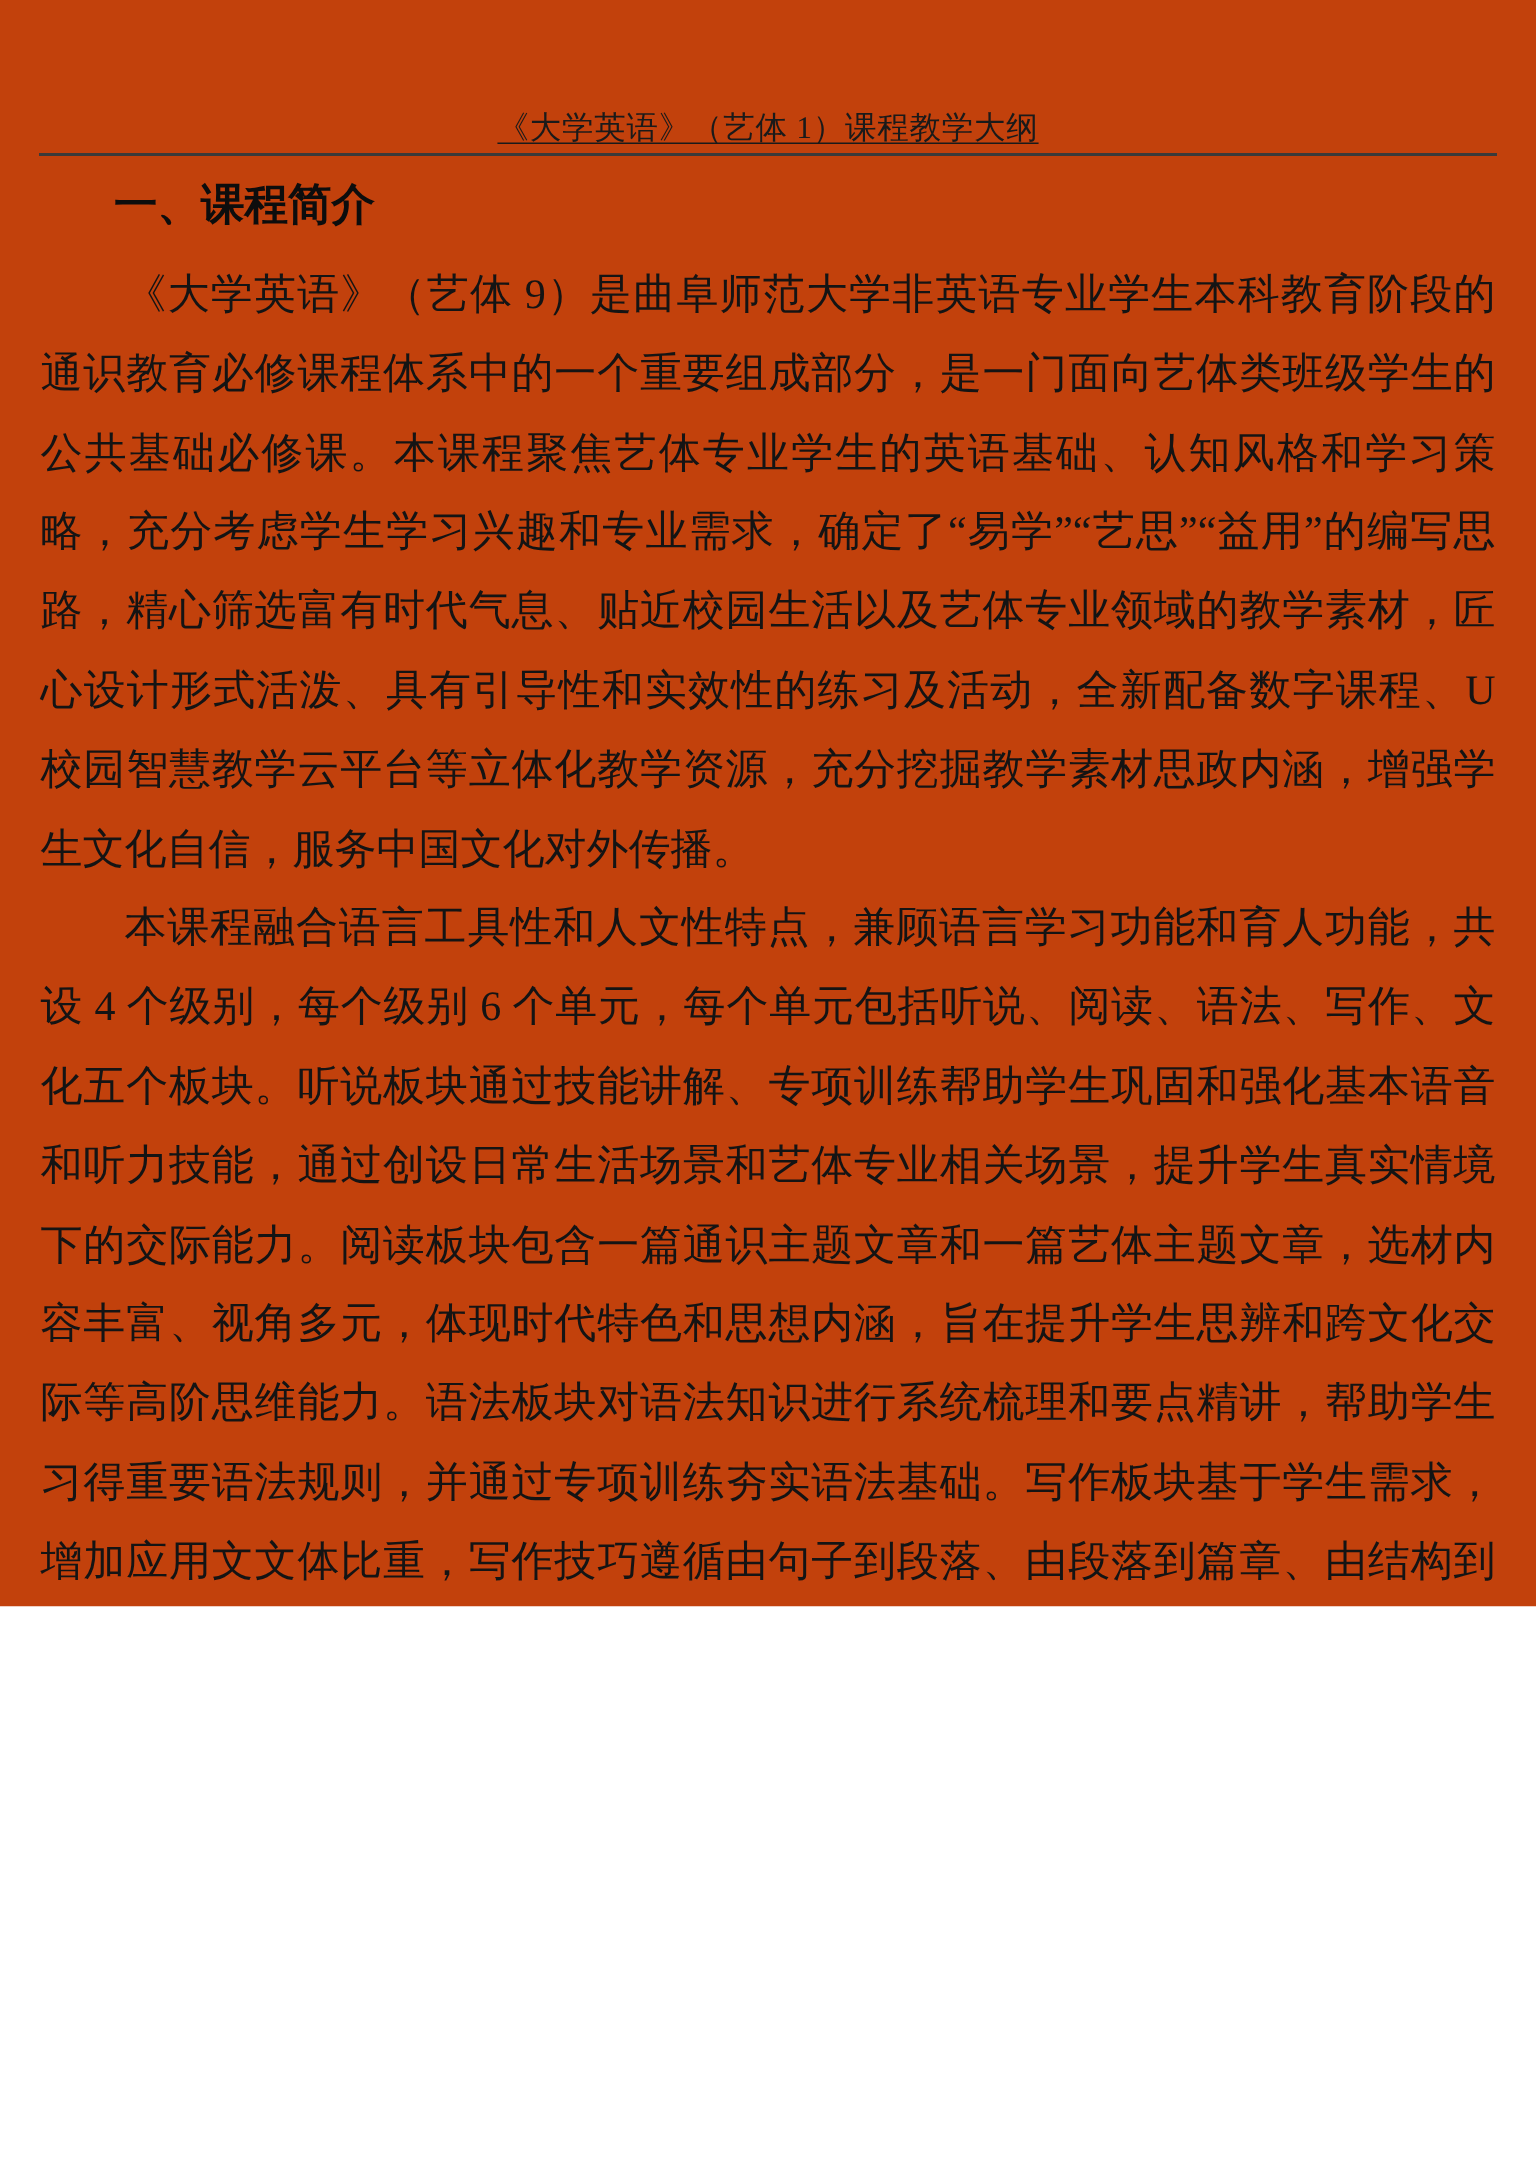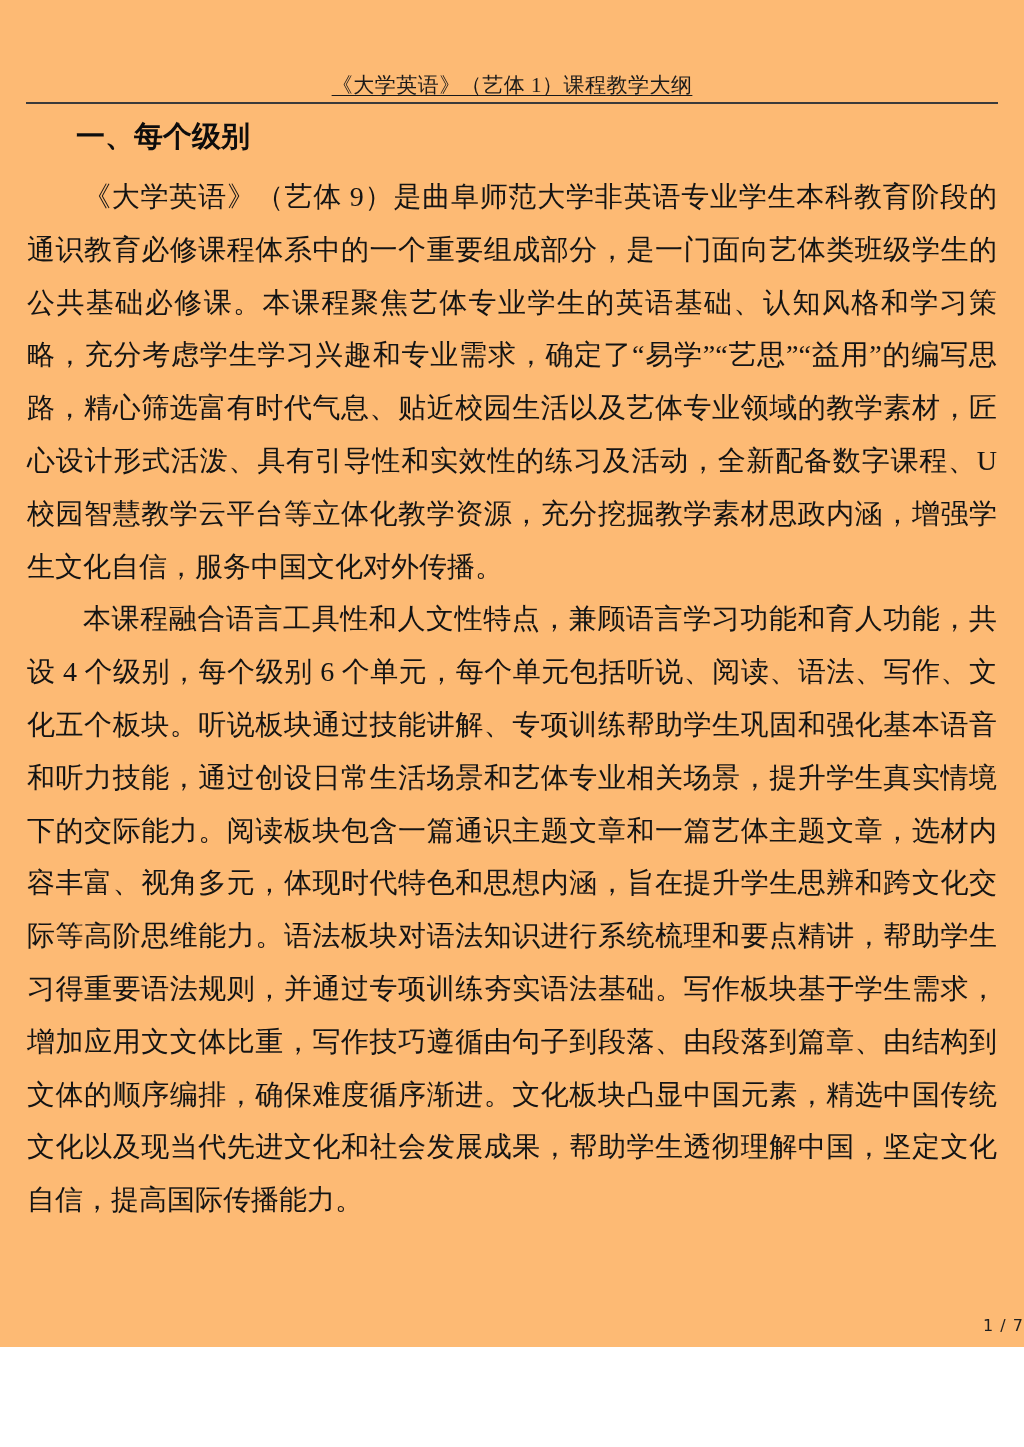--- a/index.html
+++ b/index.html
@@ -1,22 +1,22 @@
 <!DOCTYPE html>
 <html><head>
 <meta charset="utf-8">
 <style>
   * { margin: 0; padding: 0; box-sizing: border-box; }
   html, body { background: #ffffff; }
   .page {
     position: relative;
     width: 1024px;
-    height: 1347px;
+    height: 1071px;
     margin: 0 auto;
-    background: #fdba74;
+    background: #c2410c;
     color: #111111;
     font-family: "Liberation Serif", "DejaVu Serif", serif;
     overflow: hidden;
   }
   .page-header {
     margin: 0 26px;
     padding-top: 71px;
     text-align: center;
   }
   .page-header-title {
@@ -66,21 +66,21 @@
 <body>
 
 <div class="page">
 
   <div class="page-header">
     <span class="page-header-title">《大学英语》（艺体 1）课程教学大纲</span>
   </div>
 
   <div class="header-rule"></div>
 
-  <h1 class="section-heading">一、每个级别</h1>
+  <h1 class="section-heading">一、课程简介</h1>
 
   <div class="content">
     <p>《大学英语》（艺体 9）是曲阜师范大学非英语专业学生本科教育阶段的通识教育必修课程体系中的一个重要组成部分，是一门面向艺体类班级学生的公共基础必修课。本课程聚焦艺体专业学生的英语基础、认知风格和学习策略，充分考虑学生学习兴趣和专业需求，确定了“易学”“艺思”“益用”的编写思路，精心筛选富有时代气息、贴近校园生活以及艺体专业领域的教学素材，匠心设计形式活泼、具有引导性和实效性的练习及活动，全新配备数字课程、U 校园智慧教学云平台等立体化教学资源，充分挖掘教学素材思政内涵，增强学生文化自信，服务中国文化对外传播。</p>
     <p>本课程融合语言工具性和人文性特点，兼顾语言学习功能和育人功能，共设 4 个级别，每个级别 6 个单元，每个单元包括听说、阅读、语法、写作、文化五个板块。听说板块通过技能讲解、专项训练帮助学生巩固和强化基本语音和听力技能，通过创设日常生活场景和艺体专业相关场景，提升学生真实情境下的交际能力。阅读板块包含一篇通识主题文章和一篇艺体主题文章，选材内容丰富、视角多元，体现时代特色和思想内涵，旨在提升学生思辨和跨文化交际等高阶思维能力。语法板块对语法知识进行系统梳理和要点精讲，帮助学生习得重要语法规则，并通过专项训练夯实语法基础。写作板块基于学生需求，增加应用文文体比重，写作技巧遵循由句子到段落、由段落到篇章、由结构到文体的顺序编排，确保难度循序渐进。文化板块凸显中国元素，精选中国传统文化以及现当代先进文化和社会发展成果，帮助学生透彻理解中国，坚定文化自信，提高国际传播能力。</p>
   </div>
 
   <div class="page-footer">1 / 7</div>
 
 </div>
 

